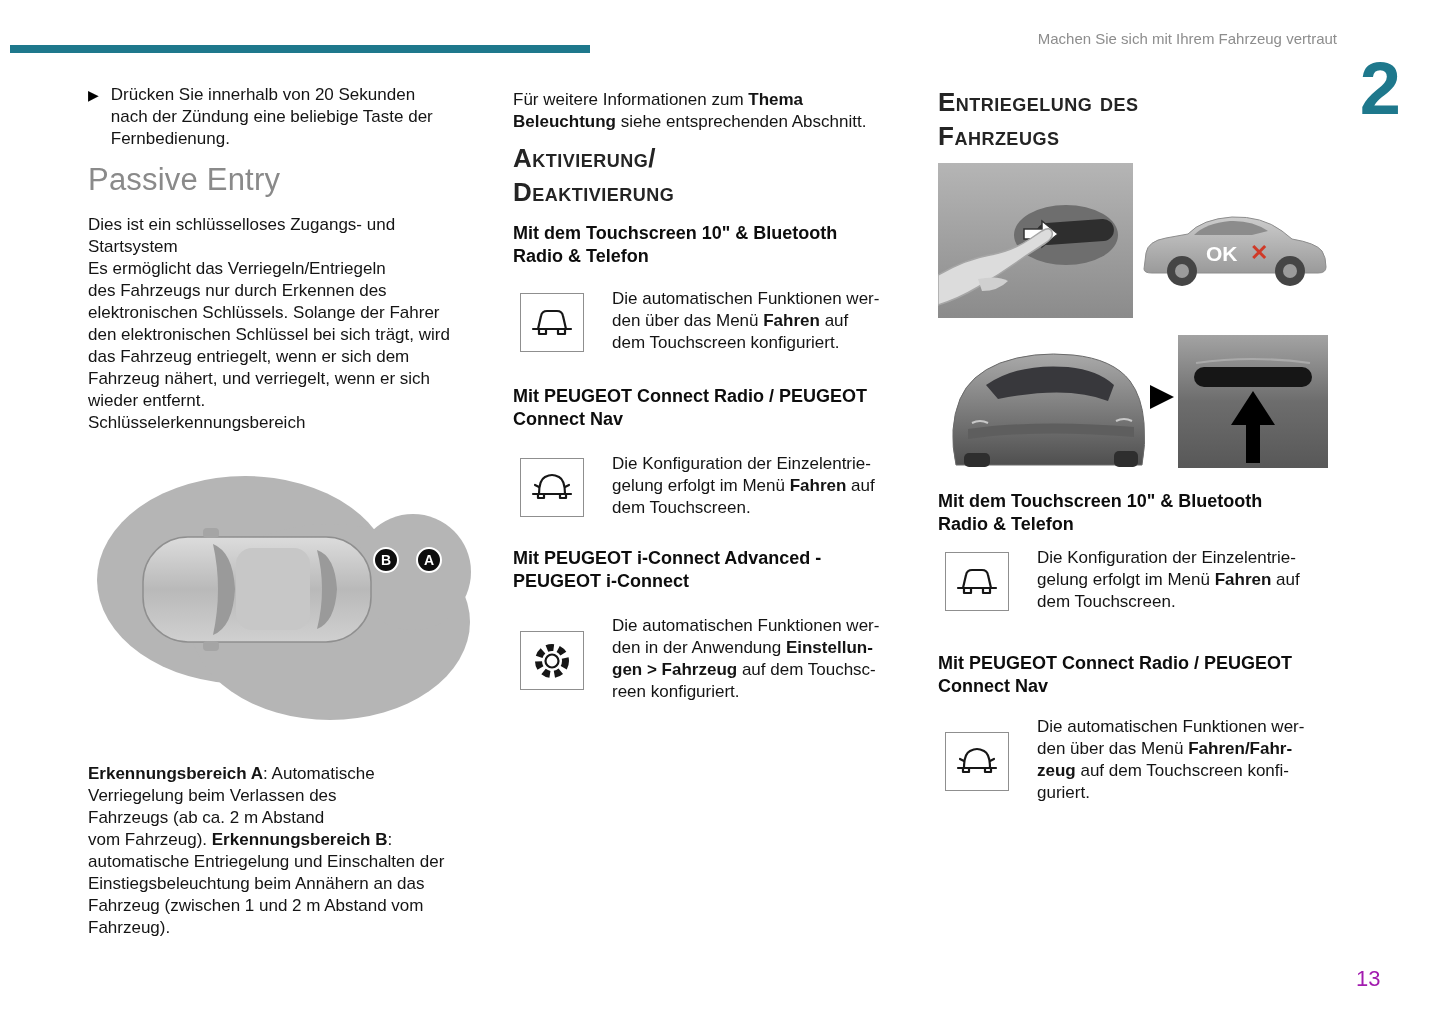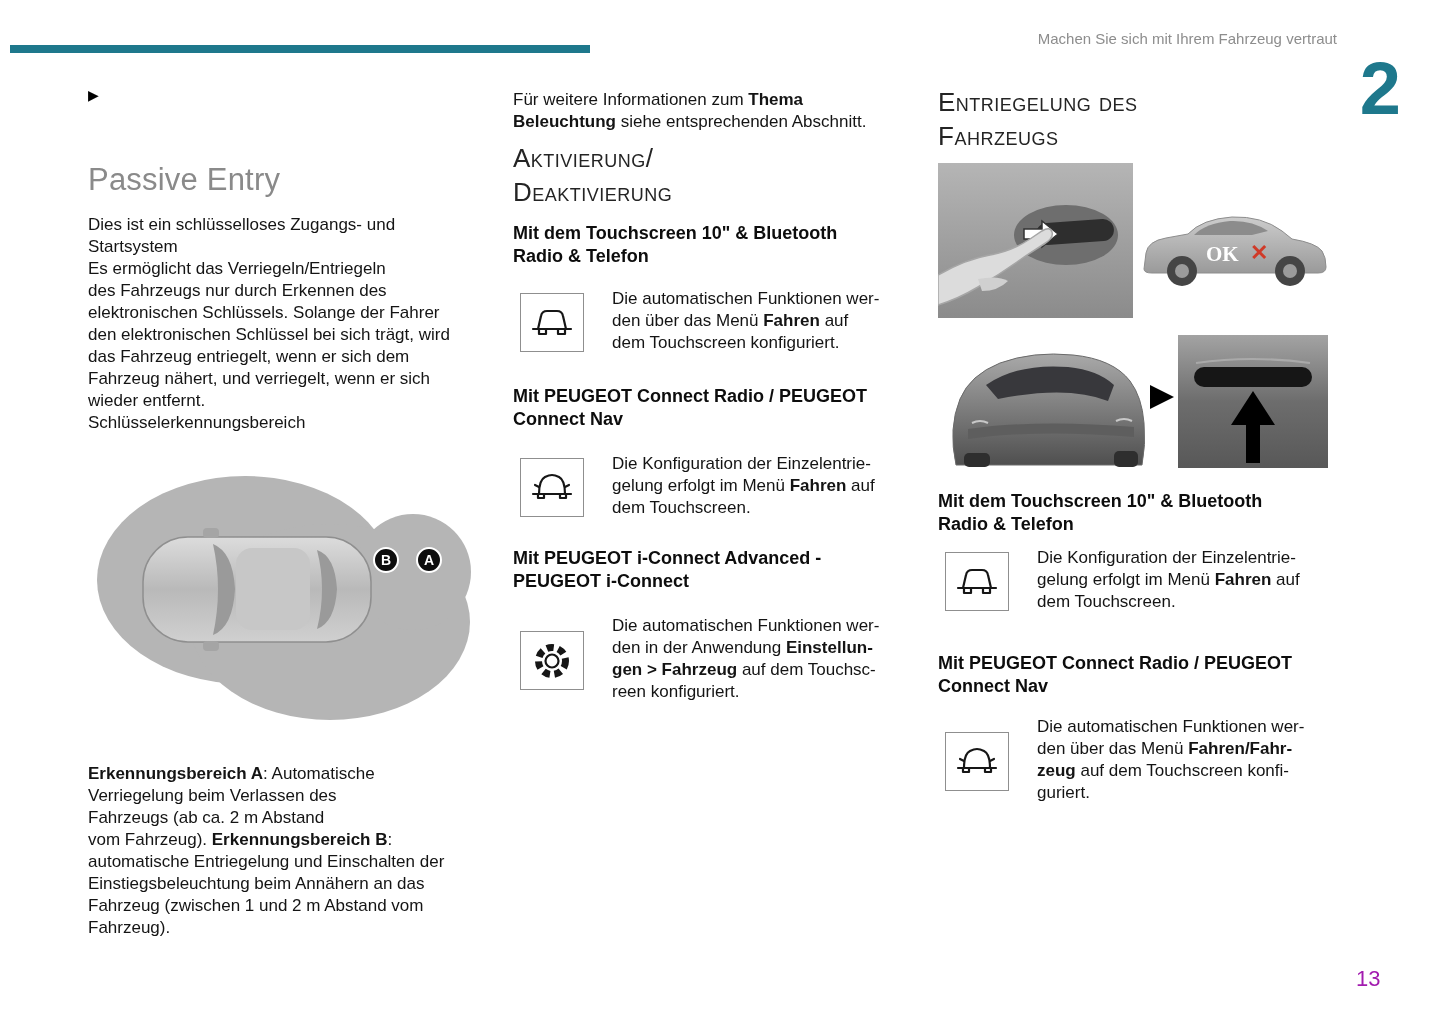--- a/index.html
+++ b/index.html
@@ -8,21 +8,21 @@
     position:relative; background:#ffffff; overflow:hidden;
     font-family:"Liberation Sans", sans-serif; color:#141414;
   }
   .blk { position:absolute; }
   .hdr { position:absolute; top:30px; right:108px; font-size:15px; color:#8d8d8d; }
   .bar { position:absolute; top:45px; left:10px; width:580px; height:8px; background:#1e788c; }
   .chap { position:absolute; top:52px; right:44px; font-size:74px; font-weight:700; color:#1e788c; line-height:1; }
   .body { font-size:17px; line-height:22px; color:#141414; }
   .pre { white-space:pre; }
   .title-gray { font-size:31px; font-weight:400; color:#8a8a8a; letter-spacing:.2px; }
-  .sc { font-variant:small-caps; font-weight:400; font-size:26px; line-height:34px;
+  .sc { font-variant:small-caps; font-weight:700; font-size:26px; line-height:34px;
         color:#242424; letter-spacing:.5px; white-space:pre; }
   .sub { font-size:18px; line-height:23px; font-weight:700; color:#0d0d0d; white-space:pre; }
   .item { display:flex; align-items:center; }
   .icon-box { width:64px; height:59px; border:1px solid #8f8f8f; background:#fff;
               display:flex; align-items:center; justify-content:center;
               flex:0 0 auto; margin-left:7px; margin-right:28px; margin-top:3px; }
   .bullet-row { display:flex; }
   .bullet-glyph { font-size:14px; color:#000; margin:3px 12px 0 0; }
   .pagenum { position:absolute; top:966px; left:1356px; font-size:22px; color:#a21caf; }
   b { font-weight:700; }
@@ -31,20 +31,23 @@
 <body>
 
 <div>
 
   <div class="hdr">Machen Sie sich mit Ihrem Fahrzeug vertraut</div>
   <div class="bar"></div>
   <div class="chap">2</div>
 
   <div class="blk bullet-row" style="left:88px; top:84px; width:430px;">
     <span class="bullet-glyph">▶</span>
+    <div class="body pre">Drücken Sie innerhalb von 20 Sekunden
+nach der Zündung eine beliebige Taste der
+Fernbedienung.</div>
   </div>
 
   <div class="blk title-gray" style="left:88px; top:162px;">Passive Entry</div>
 
   <div class="blk body pre" style="left:88px; top:214px;">Dies ist ein schlüsselloses Zugangs- und
 Startsystem
 Es ermöglicht das Verriegeln/Entriegeln
 des Fahrzeugs nur durch Erkennen des
 elektronischen Schlüssels. Solange der Fahrer
 den elektronischen Schlüssel bei sich trägt, wird
@@ -149,21 +152,21 @@
     </div>
     <div class="body pre"><span>Die automatischen Funktionen wer-
 den in der Anwendung </span><b>Einstellun-
 gen &gt; Fahrzeug</b><span> auf dem Touchsc-
 reen konfiguriert.</span></div>
   </div>
 
   <div class="blk sc" style="left:938px; top:85px;">Entriegelung des
 Fahrzeugs</div>
 
-  <div class="blk" style="left:938px; top:163px; width:392px; height:155px;font-family:Liberation Serif, serif;">
+  <div class="blk" style="left:938px; top:163px; width:392px; height:155px;">
     <svg width="392" height="155" viewBox="0 0 392 155">
       <defs>
         <linearGradient id="ph" x1="0" y1="0" x2="0" y2="1">
           <stop offset="0" stop-color="#b5b5b5"></stop>
             <stop offset="1" stop-color="#8b8b8b"></stop>
         </linearGradient>
         <linearGradient id="carside" x1="0" y1="0" x2="0" y2="1">
           <stop offset="0" stop-color="#cccccc"></stop>
             <stop offset="1" stop-color="#9a9a9a"></stop>
         </linearGradient>

